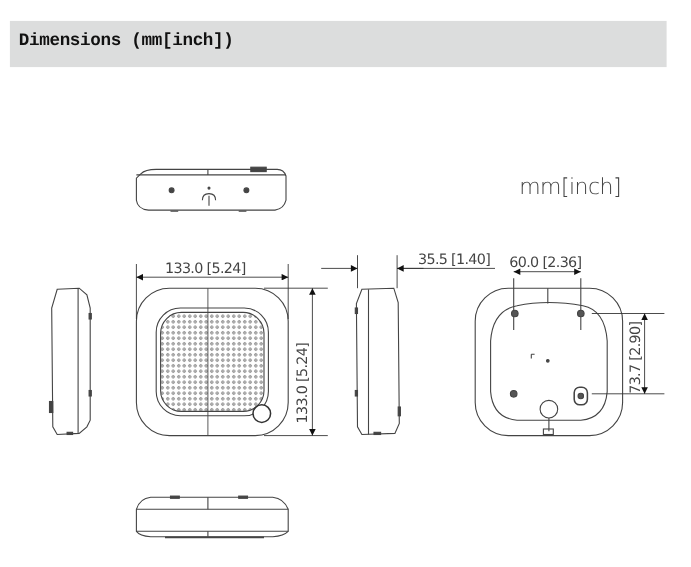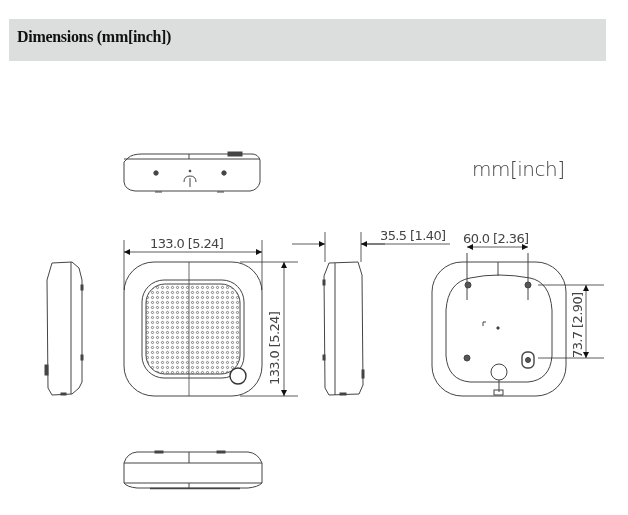--- a/index.html
+++ b/index.html
@@ -3,21 +3,21 @@
   <meta charset="utf-8">
   <style>
     html, body { margin: 0; padding: 0; background: #ffffff; }
     body { width: 628px; height: 515px; position: relative; overflow: hidden; font-family: "Liberation Sans", sans-serif; }
     .header-band {
       position: absolute; left: 9px; top: 19px; width: 597px; height: 42px;
       background: #dcdddd;
     }
     .header-title {
       position: absolute; left: 8px; top: 9px;
-      font-family: Liberation Serif, serif; font-weight: bold; font-size: 16px;
+      font-family: Liberation Mono, monospace; font-weight: bold; font-size: 16px;
       color: #111111; letter-spacing: -0.3px;
     }
     .drawing { position: absolute; left: 0; top: 0; width: 628px; height: 515px; }
     .dim-text { font-family: "DejaVu Sans", sans-serif; font-size: 13px; fill: #444; letter-spacing: -0.6px; }
     .unit-text { font-family: "DejaVu Sans", sans-serif; font-size: 20px; fill: #444; font-weight: 300; letter-spacing: -0.5px; }
   </style>
 </head>
 <body>
 
 <div class="header-band">

